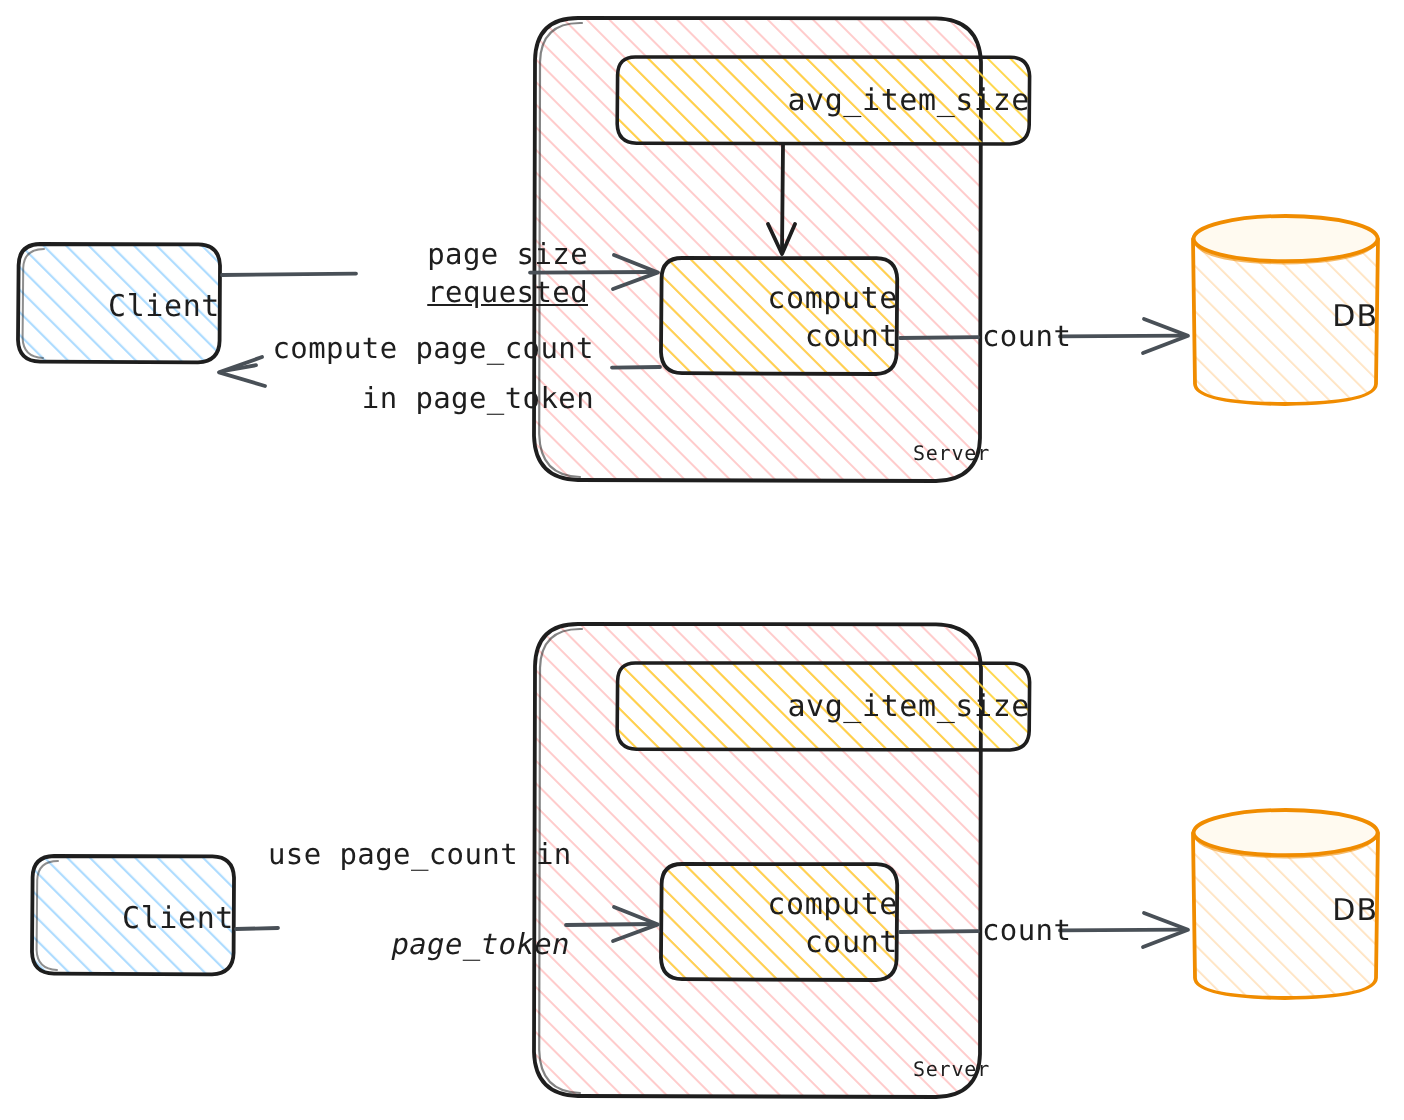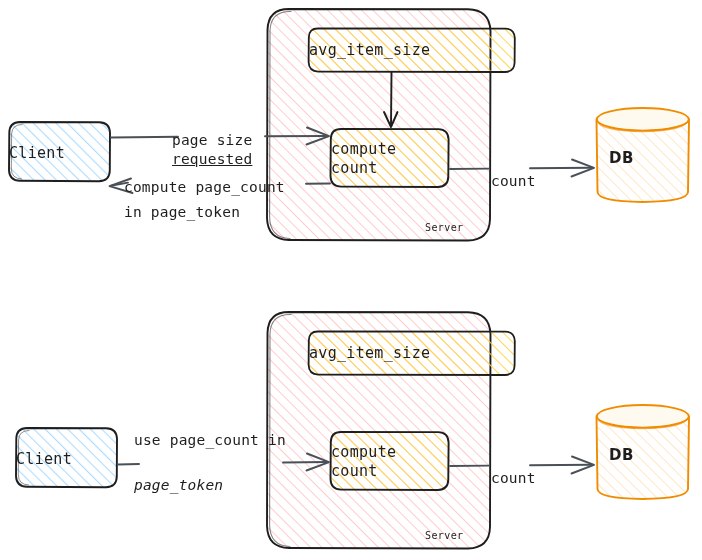--- a/index.html
+++ b/index.html
@@ -18,28 +18,28 @@
     position: absolute;
     inset: 0;
     width: 702px;
     height: 560px;
   }
   .lbl {
     position: absolute;
     font-family: "DejaVu Sans Mono", "Liberation Mono", monospace;
     color: #1e1e1e;
     white-space: pre;
-    text-align: left;
+    text-align: right;
     line-height: 1.22;
     pointer-events: none;
   }
   .lbl-node   { font-size: 15px; letter-spacing: 0.3px; }
-  .lbl-edge   { font-size: 14.5px; letter-spacing: 0.2px; margin-top: 12px; }
+  .lbl-edge   { font-size: 14.5px; letter-spacing: 0.2px; }
   .lbl-group  { font-size: 10px; letter-spacing: 0.4px; }
-  .lbl-db     { font-family: "DejaVu Sans", "Liberation Sans", sans-serif; font-size: 15px; font-weight: 700; letter-spacing: 0.5px; padding-left: 12px;}
+  .lbl-db     { font-family: "DejaVu Sans", "Liberation Sans", sans-serif; font-size: 15px; font-weight: 400; letter-spacing: 0.5px;}
 </style>
 </head>
 <body>
 
 <svg id="canvas" viewBox="0 0 702 560" xmlns="http://www.w3.org/2000/svg">
   <defs>
 
     <pattern id="hatch-blue" width="8" height="8" patternTransform="rotate(-45)" patternUnits="userSpaceOnUse">
       <line x1="0" y1="0" x2="0" y2="8" stroke="#a5d8ff" stroke-width="2.2"></line>
     </pattern>

